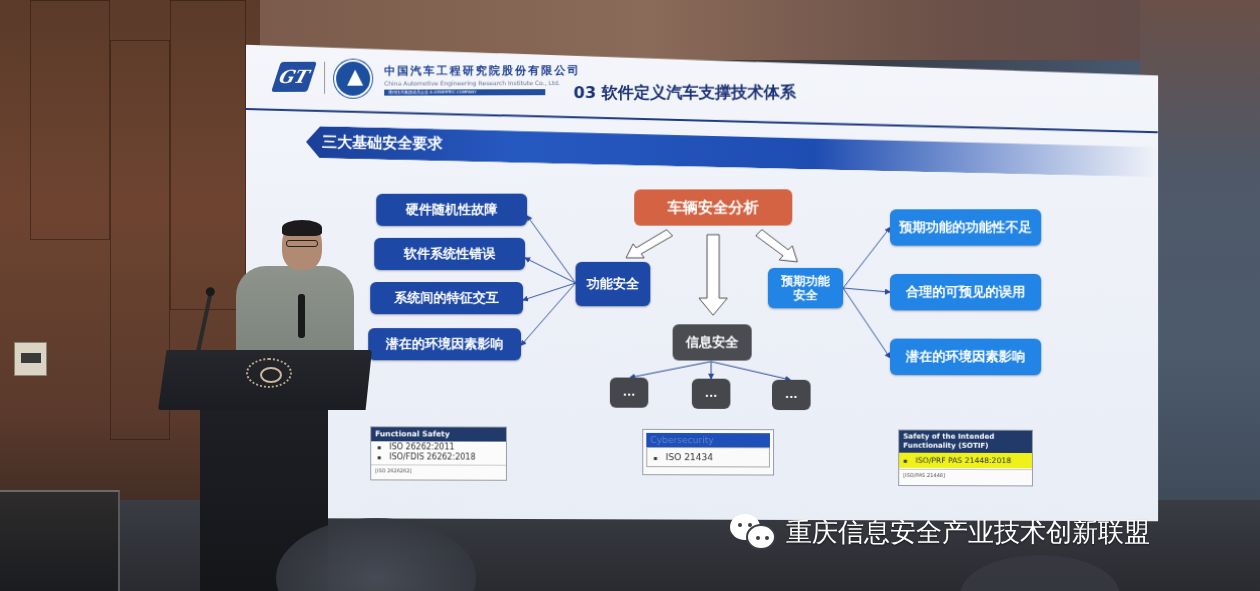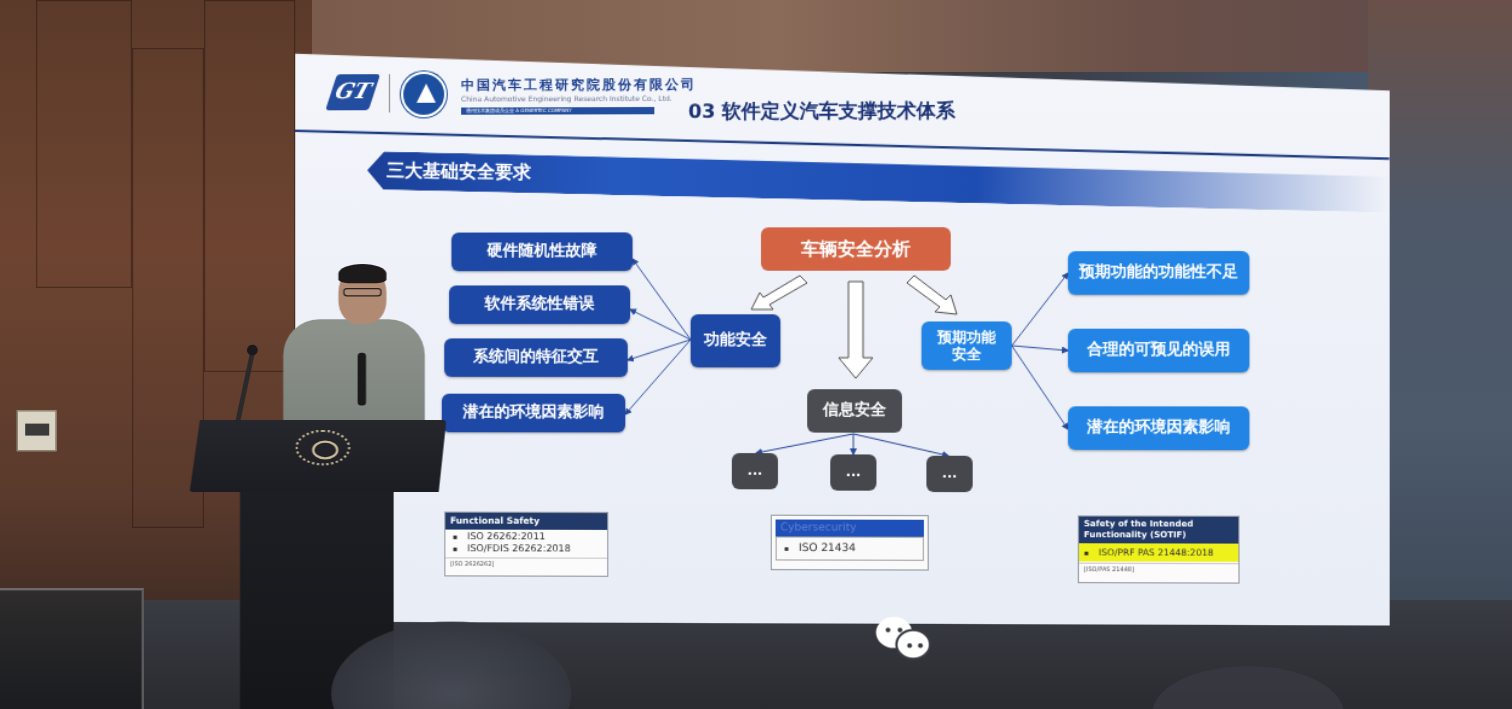--- a/index.html
+++ b/index.html
@@ -293,13 +293,14 @@
 <div class="podium"></div>
 <div class="podium-logo"></div>
 <div class="audience-head"></div>
 <div class="audience-head-2"></div>
 
 <div class="watermark">
   <div class="wechat-icon">
     <div class="bubble1"></div>
     <div class="bubble2"></div>
   </div>
+  <div class="watermark-text">重庆信息安全产业技术创新联盟</div>
 </div>
 
 </body></html>

